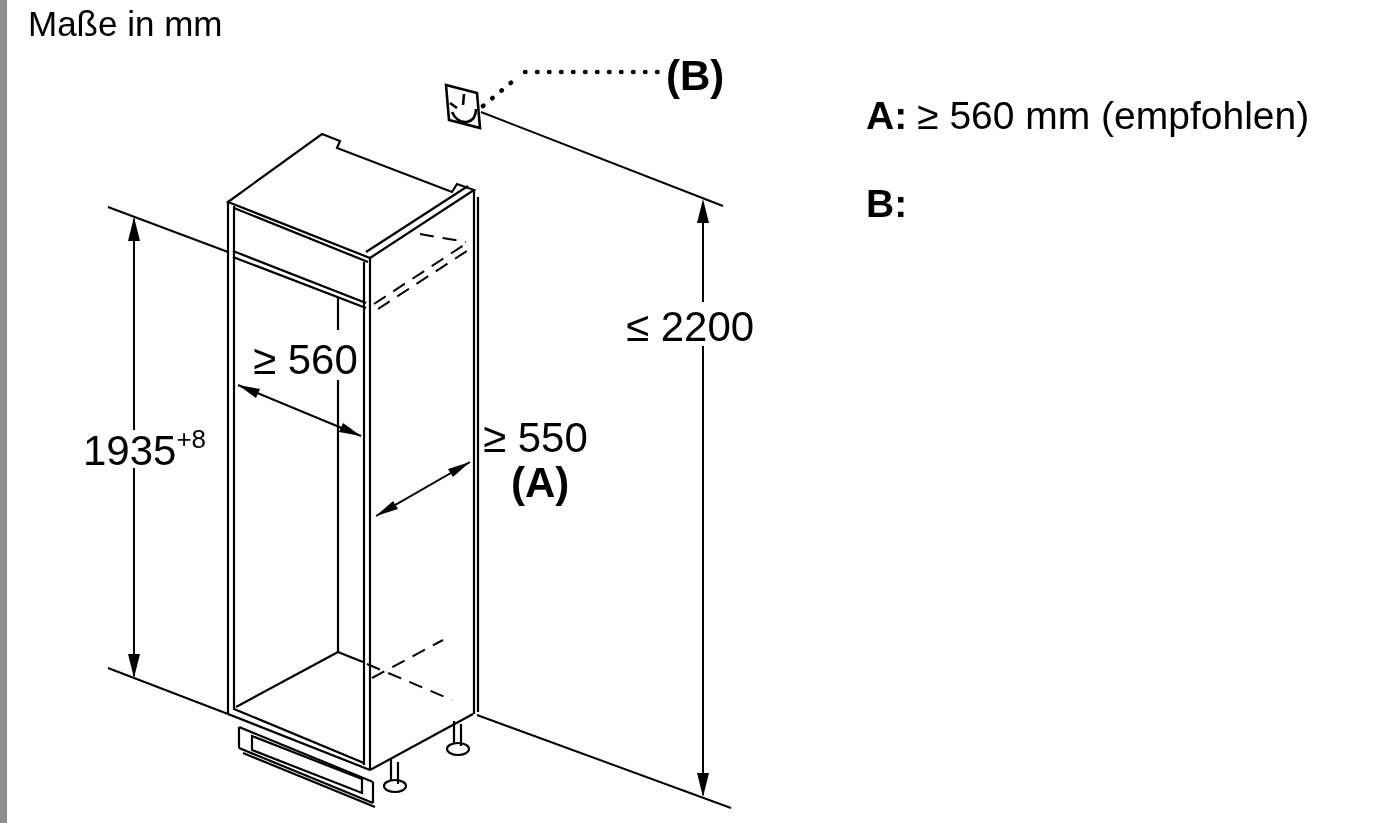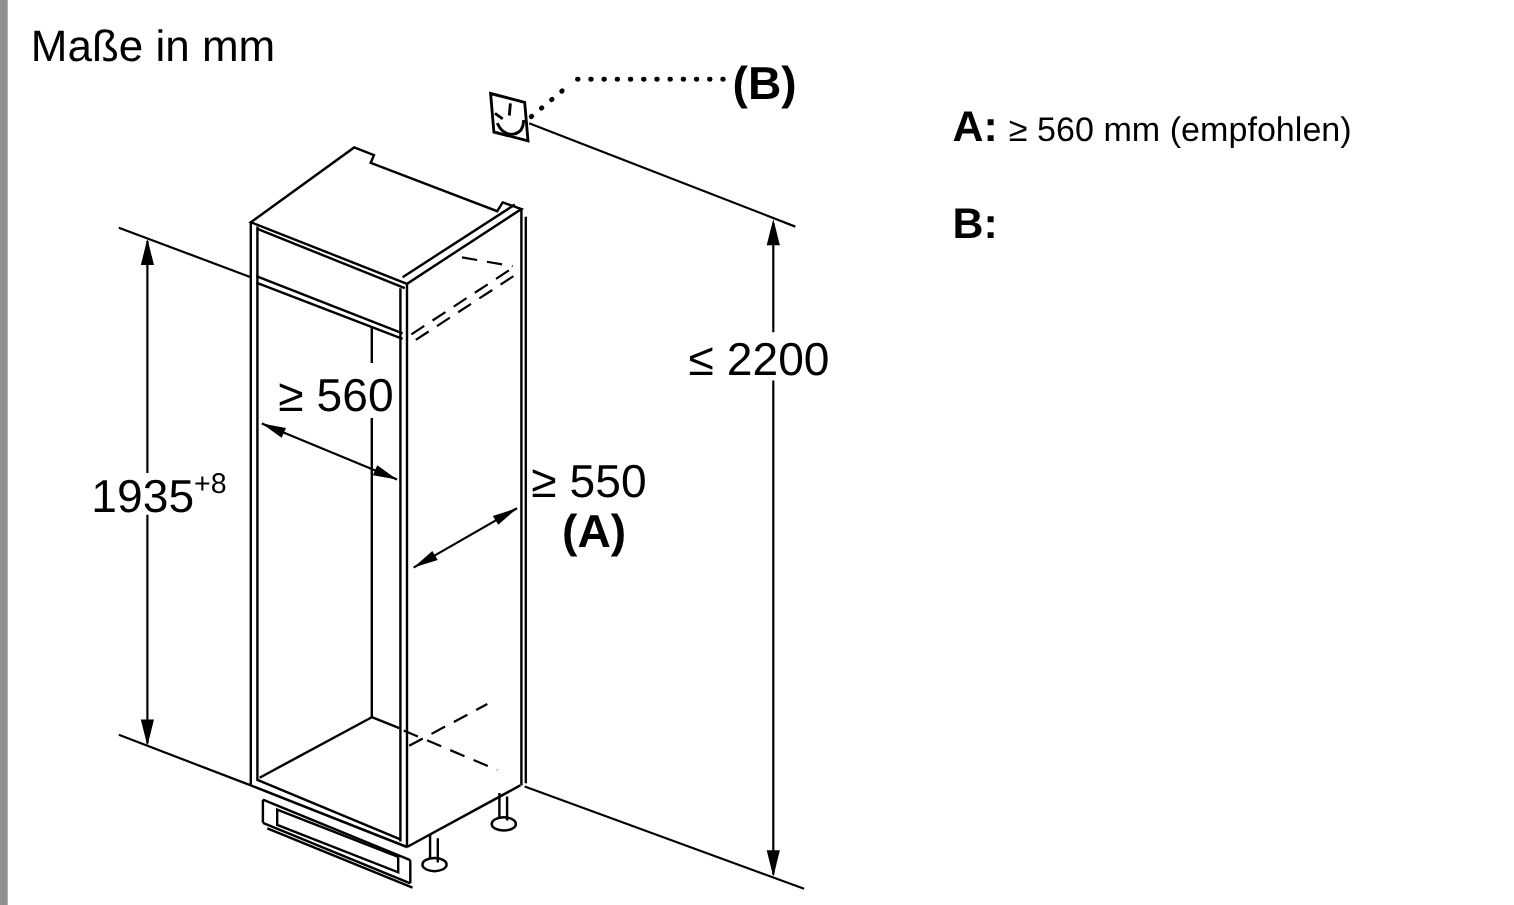--- a/index.html
+++ b/index.html
@@ -4,30 +4,29 @@
 <style>
   html,body{margin:0;padding:0;}
   body{
     width:1376px;height:823px;position:relative;background:#ffffff;
     font-family:"Liberation Sans", sans-serif;color:#000;overflow:hidden;
   }
   .page-edge{
     position:absolute;left:0;top:0;width:7px;height:823px;background:#8f8f8f;
   }
   .title{
-    position:absolute;left:28px;top:4px;font-size:40px;color:#000;
+    position:absolute;left:28px;top:4px;font-size:35px;color:#000;
     letter-spacing:0px;
-    margin-top:16px;
   }
   .legend{
     position:absolute;left:866px;top:94px;width:500px;
   }
   .legend-row{display:flex;align-items:baseline;margin-bottom:44px;}
   .legend-key{font-weight:bold;font-size:39px;margin-right:10px;}
-  .legend-text{font-size:31px;}
+  .legend-text{font-size:39px;}
   svg{position:absolute;left:0;top:0;}
   svg text{font-family:"Liberation Sans", sans-serif;}
   .dim-label{font-size:42px;fill:#000;}
   .dim-label-bold{font-size:42px;font-weight:bold;fill:#000;}
   .sup{font-size:26px;}
 </style>
 </head>
 <body>
 
 <div class="page-edge"></div>

